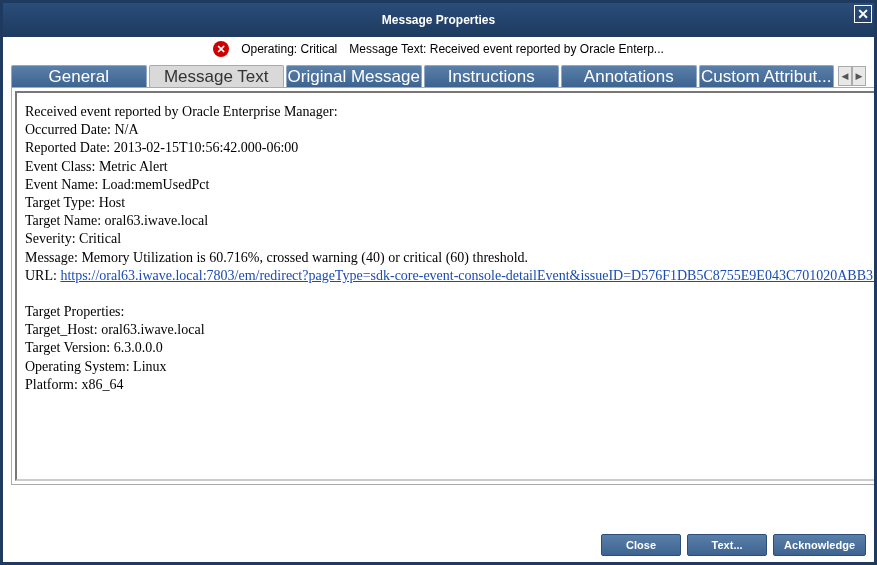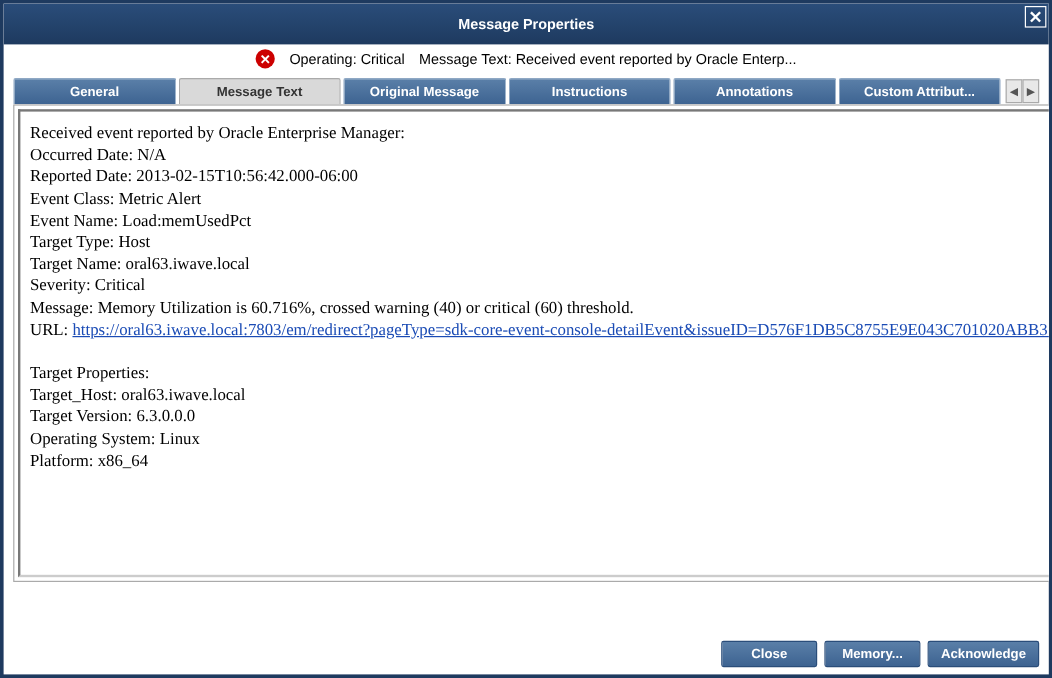--- a/index.html
+++ b/index.html
@@ -69,22 +69,22 @@
     .tab {
       flex: 1;
       height: 22px;
       background: linear-gradient(to bottom, #5a7fa8, #3d6391);
       color: #fff;
       border: 1px solid #8fa8c4;
       border-bottom: none;
       display: flex;
       align-items: center;
       justify-content: center;
-      font-size: 11px;
-      font-weight: bold;
+      font-size: 17px;
+      font-weight: normal;
       cursor: pointer;
       border-radius: 2px 2px 0 0;
       white-space: nowrap;
       overflow: hidden;
       text-overflow: ellipsis;
       padding: 0 4px;
     }
     .tab.active {
       background: #d9d9d9;
       color: #333;
@@ -210,15 +210,15 @@
       <div class="msg-line">Target_Host: oral63.iwave.local</div>
       <div class="msg-line">Target Version: 6.3.0.0.0</div>
       <div class="msg-line">Operating System: Linux</div>
       <div class="msg-line">Platform: x86_64</div>
     </div>
   </div>
 </div>
 
 <div class="button-bar">
   <div class="btn">Close</div>
-  <div class="btn">Memory...</div>
+  <div class="btn">Text...</div>
   <div class="btn">Acknowledge</div>
 </div>
 
 </body></html>

